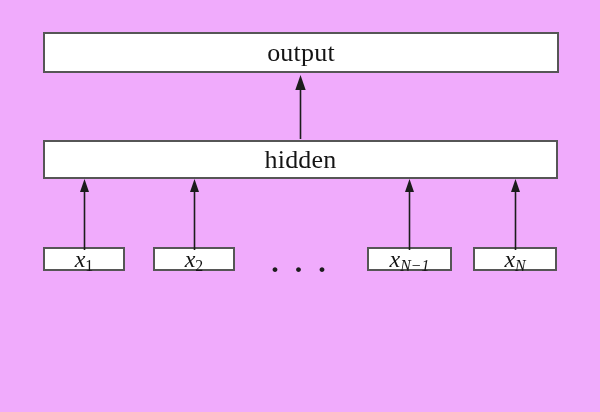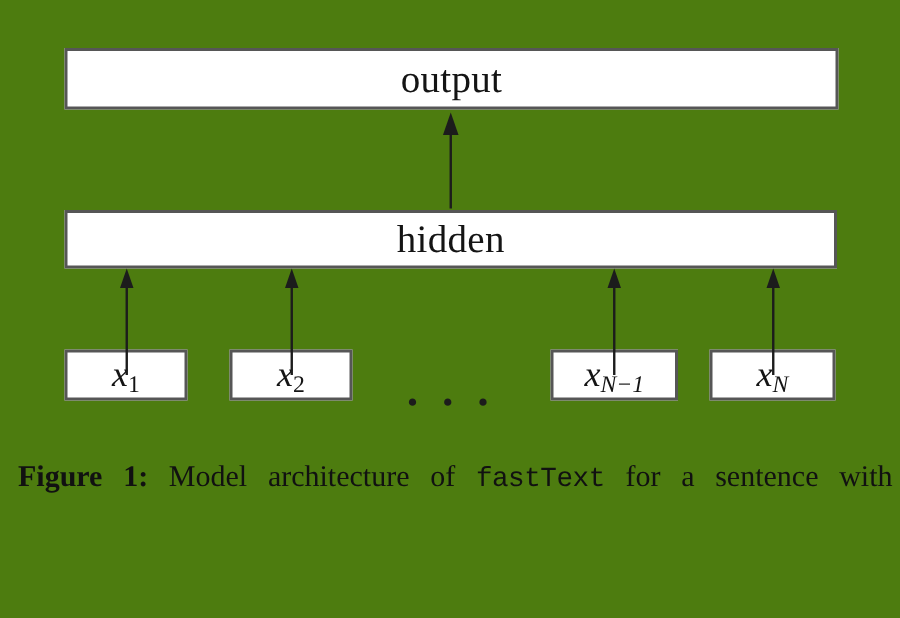--- a/index.html
+++ b/index.html
@@ -4,21 +4,21 @@
 <style>
   html, body {
     margin: 0;
     padding: 0;
     background: #ffffff;
   }
   .canvas {
     position: relative;
     width: 600px;
     height: 412px;
-    background: #4d7c0f;
+    background: #f0abfc;
     font-family: "Liberation Serif", serif;
     color: #141414;
     overflow: hidden;
   }
 
   
   .box {
     position: absolute;
     box-sizing: border-box;
     border: 2px solid #565656;
@@ -29,21 +29,21 @@
   }
   .layer-label {
     font-size: 26px;
     line-height: 1;
     color: #141414;
     letter-spacing: 0.2px;
   }
   .box-output { left: 43px; top: 32px;  width: 516px; height: 41px; }
   .box-hidden { left: 43px; top: 140px; width: 515px; height: 39px; align-items: center; }
 
-  .input-box { top: 233px; height: 34px; }
+  .input-box { top: 247px; height: 24px; }
   .in-1 { left: 43px;  width: 82px; }
   .in-2 { left: 153px; width: 82px; }
   .in-3 { left: 367px; width: 85px; font-family: Liberation Serif, serif; }
   .in-4 { left: 473px; width: 84px; }
 
   .math-label {
     font-size: 24px;
     line-height: 1;
     font-style: italic;
   }
@@ -175,16 +175,15 @@
       </g>
 
       <g>
         <line x1="515.5" y1="250" x2="515.5" y2="190"></line>
         <polygon points="515.5,179 511,192 520,192"></polygon>
       </g>
     </svg>
   </div>
 
   <div class="caption">
-    <div class="cap-line cap-just"><b>Figure 1:</b><span> Model architecture of </span><code>fastText</code><span> for a sentence with</span></div>
   </div>
 
 </div>
 
 </body></html>

